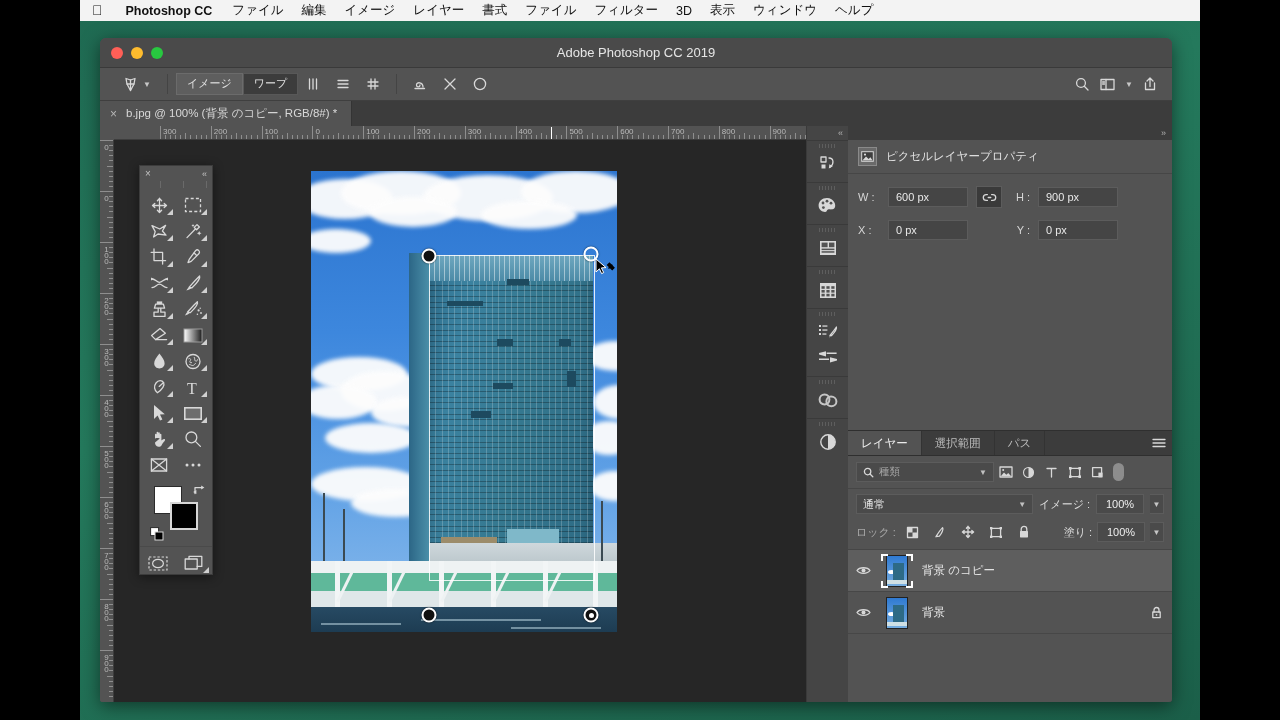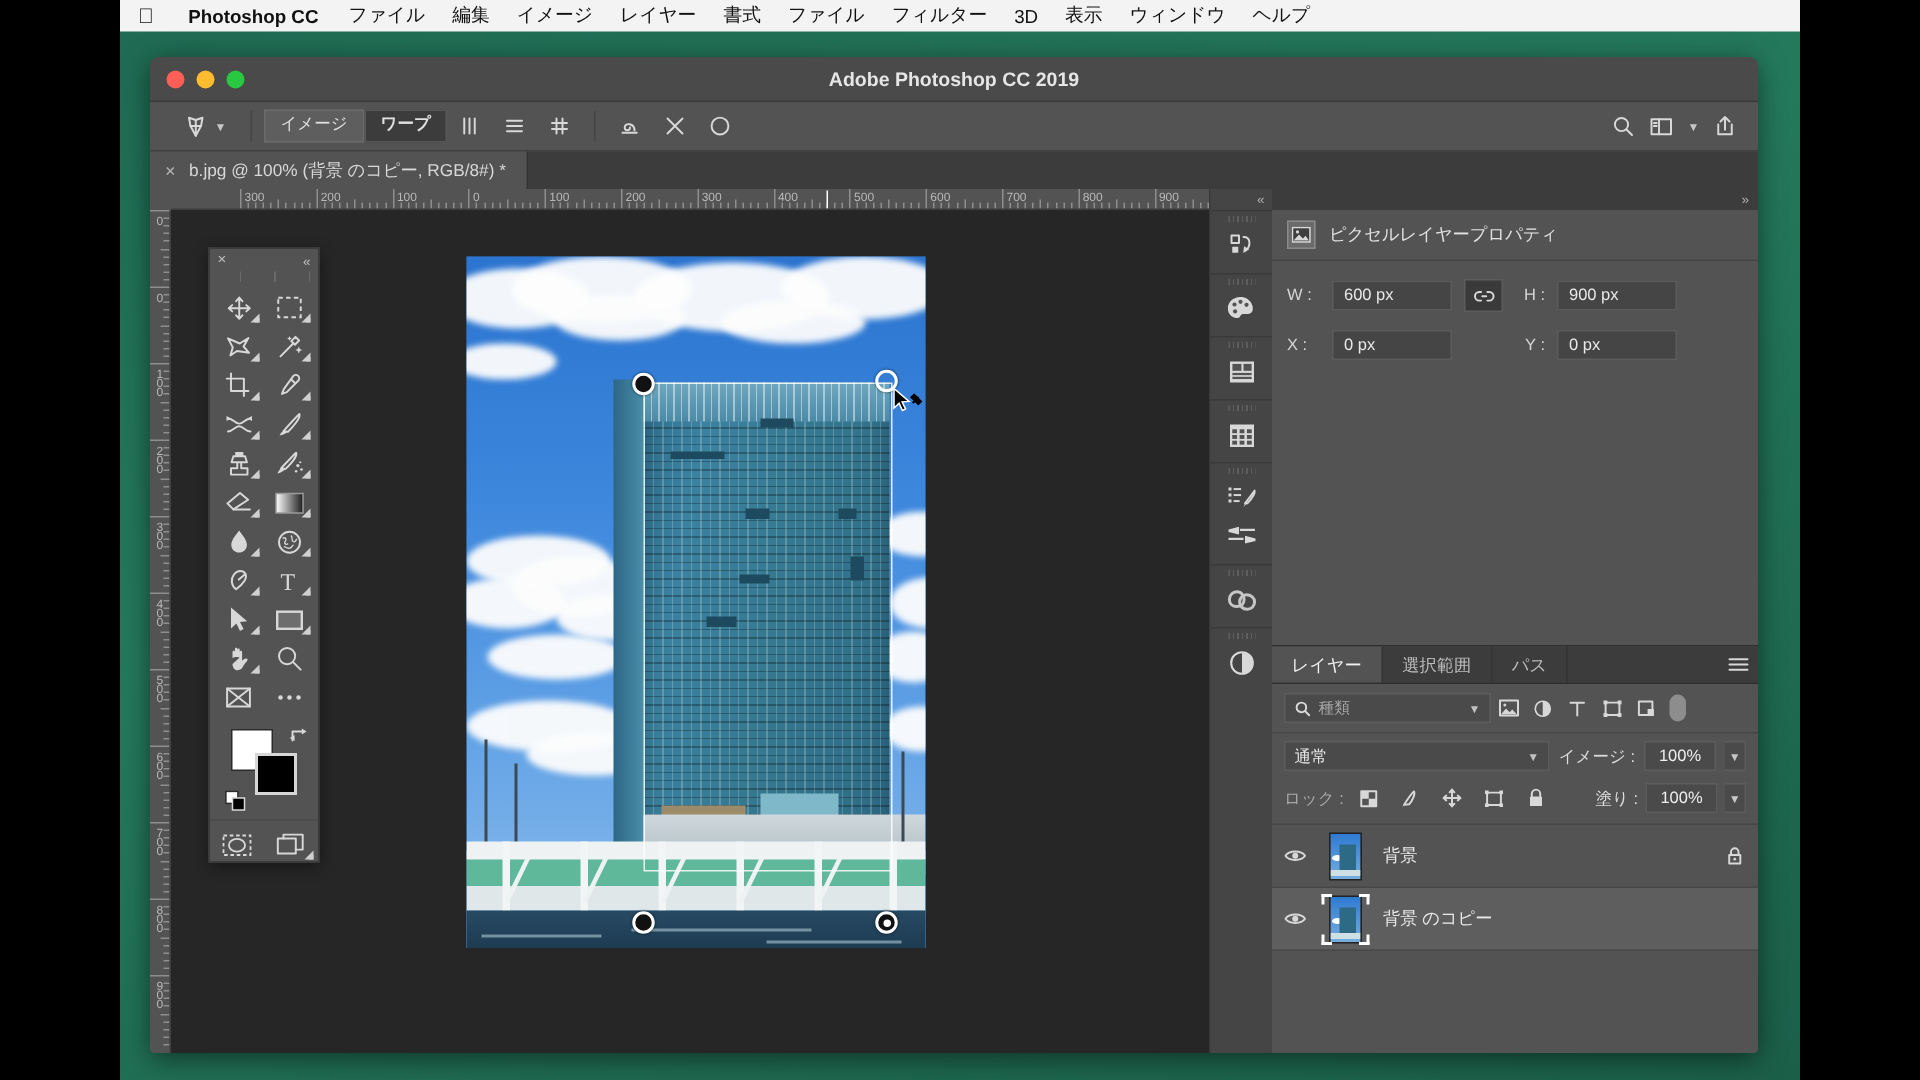--- a/index.html
+++ b/index.html
@@ -38,35 +38,35 @@
   
   .titlebar {
     height:30px; background:#4a4a4a; display:flex; align-items:center;
     position:relative; border-bottom:1px solid #3a3a3a;
   }
   .traffic { display:flex; gap:8px; padding-left:11px; }
   .dot { width:12px; height:12px; border-radius:50%; }
   .dot.r { background:#ff5f57; } .dot.y { background:#febc2e; } .dot.g { background:#28c840; }
   .win-title {
     position:absolute; left:0; right:0; text-align:center;
-    color:#e6e6e6; font-size:13px; pointer-events:none;font-weight:bold;
+    color:#e6e6e6; font-size:13px; pointer-events:none;
   }
   
   .optionsbar {
     height:33px; background:#535353; display:flex; align-items:center;
     border-bottom:1px solid #3f3f3f; padding:0 10px; gap:0;
   }
   .opt-tool { display:flex; align-items:center; gap:4px; padding:0 8px 0 12px; }
   .opt-sep { width:1px; height:20px; background:#444; margin:0 8px; }
   .seg { display:flex; }
   .seg-btn {
     padding:3px 10px; font-size:11px; color:#e0e0e0; background:#5e5e5e;
     border:1px solid #6b6b6b; line-height:1.25;
   }
-  .seg-btn.active { background:#3c3c3c; border-color:#585858;font-weight:bold; }
+  .seg-btn.active { background:#3c3c3c; border-color:#585858; }
   .opt-icon { width:30px; height:22px; display:flex; align-items:center; justify-content:center; }
   .opt-right { margin-left:auto; display:flex; align-items:center; gap:9px; padding-right:4px;}
 
   
   .tabstrip { height:25px; background:#3c3c3c; display:flex; align-items:stretch; }
   .doctab {
     background:#535353; display:flex; align-items:center; gap:9px;
     padding:0 14px 0 10px; font-size:11.5px; color:#d8d8d8; white-space:nowrap;
     border-right:1px solid #343434;
   }
@@ -1004,20 +1004,40 @@
                   <path class="ic" d="M3.2 6 V4.2 A2.8 2.8 0 0 1 8.8 4.2 V6" stroke-width="1.2"></path>
                   <rect class="icf" x="2" y="6" width="8" height="6.4" rx="0.6"></rect>
                 </svg>
             </span>
             <span class="smalllabel" style="margin-left:auto">塗り :</span>
             <span class="numfield">100%</span>
             <span class="stepper">▼</span>
           </div>
 
           <div class="layer-list">
+            <div class="layer-row selected">
+              <span class="eye">
+                <svg width="15" height="11" viewBox="0 0 15 11">
+                    <path class="ic" d="M1 5.5 C3.4 1.8 11.6 1.8 14 5.5 C11.6 9.2 3.4 9.2 1 5.5 Z" stroke-width="1.1"></path>
+                    <circle cx="7.5" cy="5.5" r="2" fill="#d8d8d8"></circle>
+                  </svg>
+              </span>
+              <span class="lthumb-box">
+                <span class="lthumb">
+                  <span class="mini-c"></span>
+                    <span class="mini-b"></span>
+                    <span class="mini-g"></span>
+                </span>
+                <span class="corner c-tl"></span>
+                  <span class="corner c-tr"></span>
+                <span class="corner c-bl"></span>
+                  <span class="corner c-br"></span>
+              </span>
+              <span class="lname">背景 のコピー</span>
+            </div>
             <div class="layer-row">
               <span class="eye">
                 <svg width="15" height="11" viewBox="0 0 15 11">
                     <path class="ic" d="M1 5.5 C3.4 1.8 11.6 1.8 14 5.5 C11.6 9.2 3.4 9.2 1 5.5 Z" stroke-width="1.1"></path>
                     <circle cx="7.5" cy="5.5" r="2" fill="#d8d8d8"></circle>
                   </svg>
               </span>
               <span class="lthumb-box">
                 <span class="lthumb">
                   <span class="mini-c"></span>
@@ -1027,40 +1047,20 @@
               </span>
               <span class="lname">背景</span>
               <span class="llock">
                 <svg width="11" height="13" viewBox="0 0 11 13">
                     <path class="ic" d="M3 6 V4 A2.5 2.5 0 0 1 8 4 V6" stroke-width="1.1"></path>
                     <rect class="ic" x="1.8" y="6" width="7.4" height="5.6" stroke-width="1.1"></rect>
                     <circle cx="5.5" cy="8.8" r="0.9" fill="#d8d8d8"></circle>
                   </svg>
               </span>
             </div>
-            <div class="layer-row selected">
-              <span class="eye">
-                <svg width="15" height="11" viewBox="0 0 15 11">
-                    <path class="ic" d="M1 5.5 C3.4 1.8 11.6 1.8 14 5.5 C11.6 9.2 3.4 9.2 1 5.5 Z" stroke-width="1.1"></path>
-                    <circle cx="7.5" cy="5.5" r="2" fill="#d8d8d8"></circle>
-                  </svg>
-              </span>
-              <span class="lthumb-box">
-                <span class="lthumb">
-                  <span class="mini-c"></span>
-                    <span class="mini-b"></span>
-                    <span class="mini-g"></span>
-                </span>
-                <span class="corner c-tl"></span>
-                  <span class="corner c-tr"></span>
-                <span class="corner c-bl"></span>
-                  <span class="corner c-br"></span>
-              </span>
-              <span class="lname">背景 のコピー</span>
-            </div>
           </div>
 
         </div>
       </div>
     </div>
   </div>
 
   <div class="toolbox">
     <div class="tb-head">
       <span class="tb-x">×</span>

